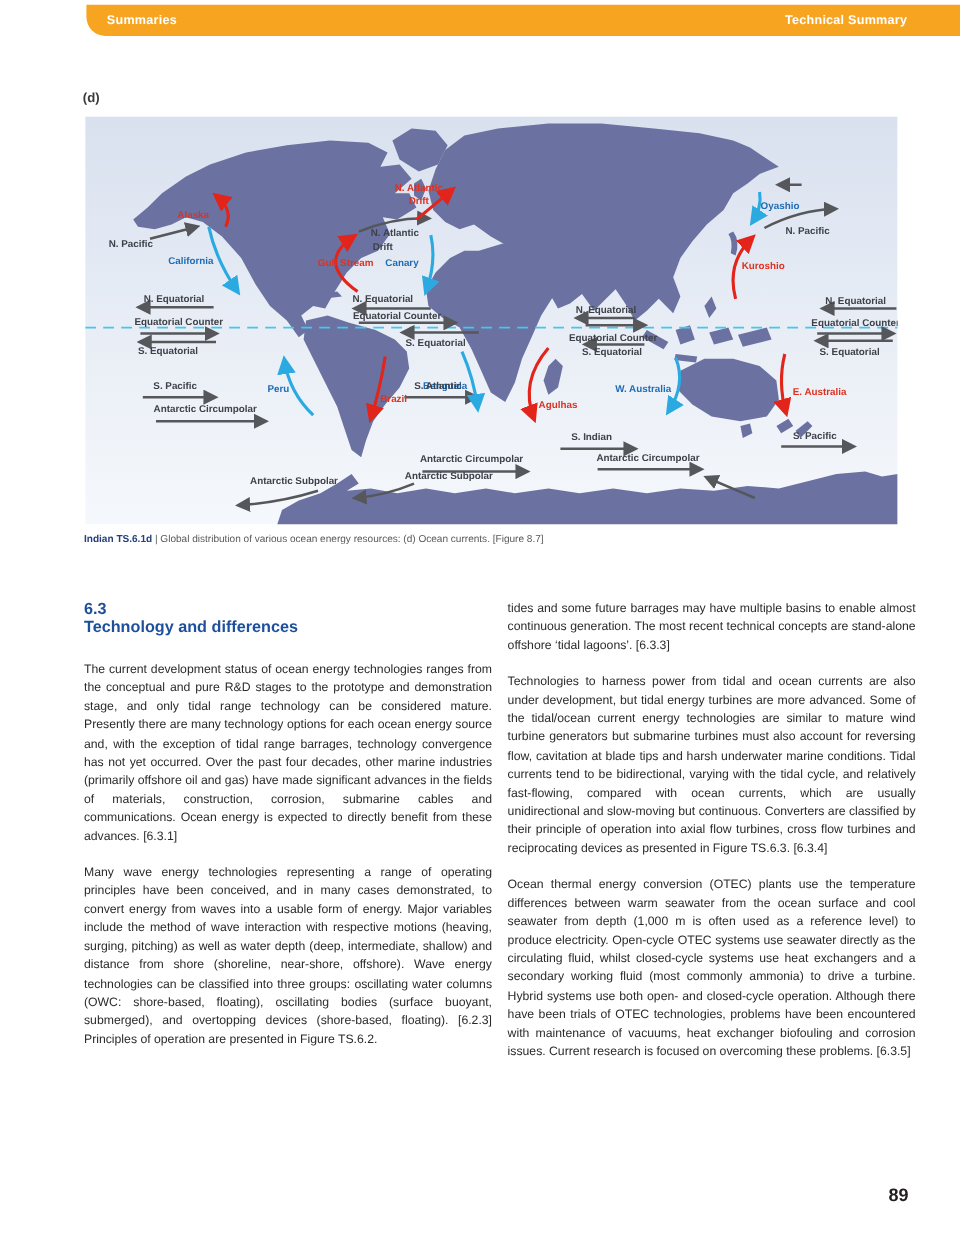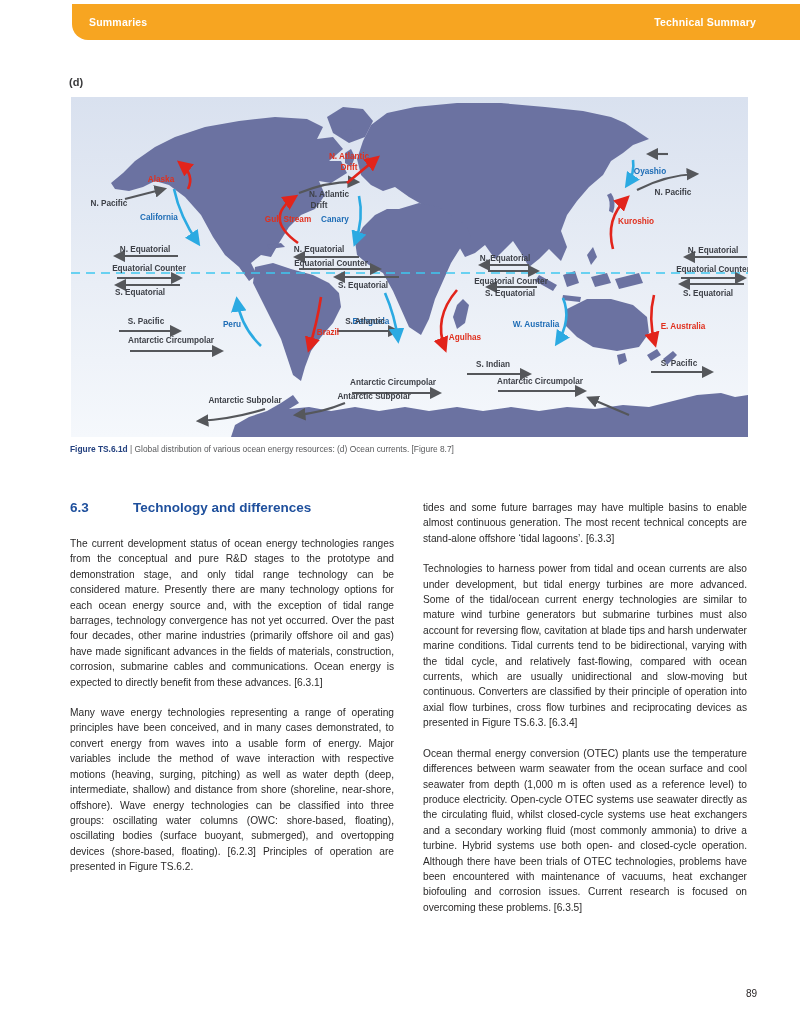--- a/index.html
+++ b/index.html
@@ -1,43 +1,43 @@
 <!DOCTYPE html>
 <html><head>
 <meta charset="utf-8">
 <style>
   html,body{margin:0;padding:0;background:#fff;}
   .page{position:relative;width:800px;height:1035px;background:#ffffff;overflow:hidden;
         font-family:"Liberation Sans",sans-serif;color:#231f20;}
   
-  .band{position:absolute;left:72px;right:0;top:4px;height:36px;background:#F7A521;
+  .band{position:absolute;left:72px;right:0;top:4px;height:26px;background:#F7A521;
         border-bottom-left-radius:16px;display:flex;align-items:center;
         justify-content:space-between;padding:0 44px 0 17px;box-sizing:border-box;}
   .band span{color:#fff;font-weight:bold;font-size:10.5px;letter-spacing:.2px;}
   
   .panel-label{position:absolute;left:69px;top:76px;font-weight:bold;font-size:11px;color:#3a3a3c;}
   
   .mapwrap{position:absolute;left:71px;top:97px;width:677px;height:340px;}
   .mlbl{font:bold 8.2px "Liberation Sans",sans-serif;text-anchor:middle;}
   .mlbl.dark{fill:#3E4148}.mlbl.red{fill:#E0301E}.mlbl.blue{fill:#1D6CB5}
   .ad{stroke:#55575B;stroke-width:2.1;fill:none}
   .ar{stroke:#E2241B;stroke-width:2.6;fill:none}
   .ab{stroke:#2BAAE2;stroke-width:2.6;fill:none}
   .eq{stroke:#3FC8F0;stroke-width:1.6;fill:none;stroke-dasharray:9 6;}
   
   .caption{position:absolute;left:70px;top:444px;width:694px;font-size:8.4px;color:#58595B;}
   .caption .flab{color:#24417F;font-weight:bold;}
   
   .cols{position:absolute;left:70px;top:500px;width:693px;display:flex;gap:13px;}
   .col{width:340px;}
-  .heading{display:flex;color:#1E4F9C;font-weight:bold;font-size:13.5px;margin:0 0 21px 0;}
+  .heading{display:flex;color:#1E4F9C;font-weight:bold;font-size:13.5px;margin:0 0 21px 0;flex-direction:column;}
   .heading .num{width:63px;flex:none;}
-  .col p{margin:0 16px 15px 0;font-size:10.2px;line-height:15.4px;text-align:justify;color:#2b2a2a;}
-  
-  .pagenum{position:absolute;right:43px;top:988px;font-weight:normal;font-size:10px;color:#231f20;}
+  .col p{margin:0 0 15px 0;font-size:10.2px;line-height:15.4px;text-align:justify;color:#2b2a2a;}
+  
+  .pagenum{position:absolute;right:43px;top:988px;font-weight:bold;font-size:15px;color:#231f20;}
 </style>
 </head>
 <body>
 
 <div class="page">
 
   <div class="band">
     <span>Summaries</span>
     <span>Technical Summary</span>
   </div>
@@ -173,21 +173,21 @@
           <text x="322" y="288" class="mlbl dark">Antarctic Circumpolar</text>
           <text x="303" y="302" class="mlbl dark">Antarctic Subpolar</text>
           <text x="422" y="270" class="mlbl dark">S. Indian</text>
           <text x="469" y="287" class="mlbl dark">Antarctic Circumpolar</text>
           <text x="608" y="269" class="mlbl dark">S. Pacific</text>
         </g>
     </svg>
   </div>
 
   <div class="caption">
-    <span class="flab">Figure TS.6.1d</span>
+    <span class="flab">Indian TS.6.1d</span>
     <span>|</span>
     <span>Global distribution of various ocean energy resources: (d) Ocean currents. [Figure 8.7]</span>
   </div>
 
   <div class="cols">
     <div class="col">
       <div class="heading">
         <span class="num">6.3</span>
         <span>Technology and differences</span>
       </div>

